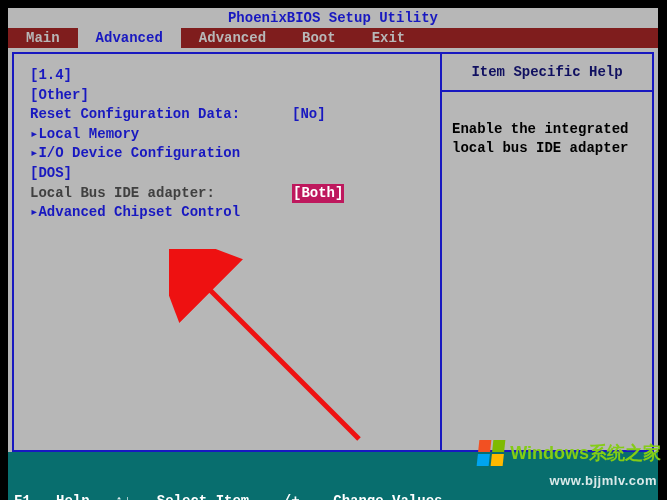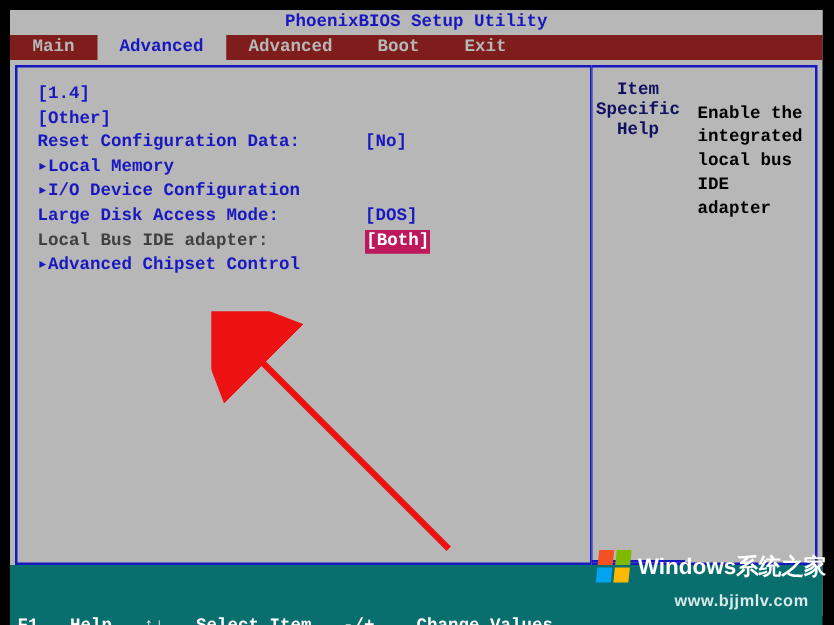--- a/index.html
+++ b/index.html
@@ -49,27 +49,27 @@
     .main-panel {
       flex: 1;
       border: 2px solid #1818c0;
       border-right: 1px solid #1818c0;
       margin: 4px 0 0 4px;
       padding: 12px 8px 8px 16px;
       background: #b7b7b7;
       position: relative;
     }
     .help-panel {
-      width: 181px;
+      width: 213px;
       border: 2px solid #1818c0;
       border-left: 1px solid #1818c0;
       margin: 4px 4px 0 0;
       background: #b7b7b7;
       display: flex;
-      justify-content: flex-end;
+      flex-direction: column;
     }
     .help-title {
       text-align: center;
       color: #101060;
       padding: 10px 4px;
       border-bottom: 2px solid #1818c0;
     }
     .help-content {
       color: #000000;
       padding: 28px 10px;
@@ -108,36 +108,36 @@
     }
     .watermark1 {
       position: absolute;
       right: 6px;
       bottom: 34px;
       display: flex;
       align-items: center;
       gap: 6px;
       font-family: "Segoe UI", Arial, sans-serif;
       font-weight: 600;
-      color: #ffffff;
+      color: #84cc16;
       font-size: 18px;
       background: rgba(255,255,255,0);
     }
     .win-logo {
       width: 26px; height: 26px;
       display: grid; grid-template-columns: 1fr 1fr; grid-template-rows: 1fr 1fr;
       gap: 2px; transform: skewX(-6deg);
     }
     .win-logo div:nth-child(1){background:#f25022;}
     .win-logo div:nth-child(2){background:#7fba00;}
     .win-logo div:nth-child(3){background:#00a4ef;}
     .win-logo div:nth-child(4){background:#ffb900;}
     .watermark2 {
       position: absolute;
-      right: 20px;
+      right: 10px;
       bottom: 12px;
       font-family: Arial, sans-serif;
       font-size: 13px;
       color: rgba(255,255,255,0.85);
       letter-spacing: 0.5px;
       margin-top: 16px;
     }
   </style>
 </head>
 <body>
@@ -165,21 +165,20 @@
         <span class="setting-label">Reset Configuration Data:</span>
         <span class="setting-value">[No]</span>
       </div>
       <div class="setting-row submenu">
         <span>Local Memory</span>
       </div>
       <div class="setting-row submenu">
         <span>I/O Device Configuration</span>
       </div>
       <div class="setting-row">
-        <span class="setting-label">Large Disk Access Mode:</span>
         <span class="setting-value">[DOS]</span>
       </div>
       <div class="setting-row">
         <span class="setting-label highlighted">Local Bus IDE adapter:</span>
         <span class="setting-value highlighted-value">[Both]</span>
       </div>
       <div class="setting-row submenu">
         <span>Advanced Chipset Control</span>
       </div>
 

